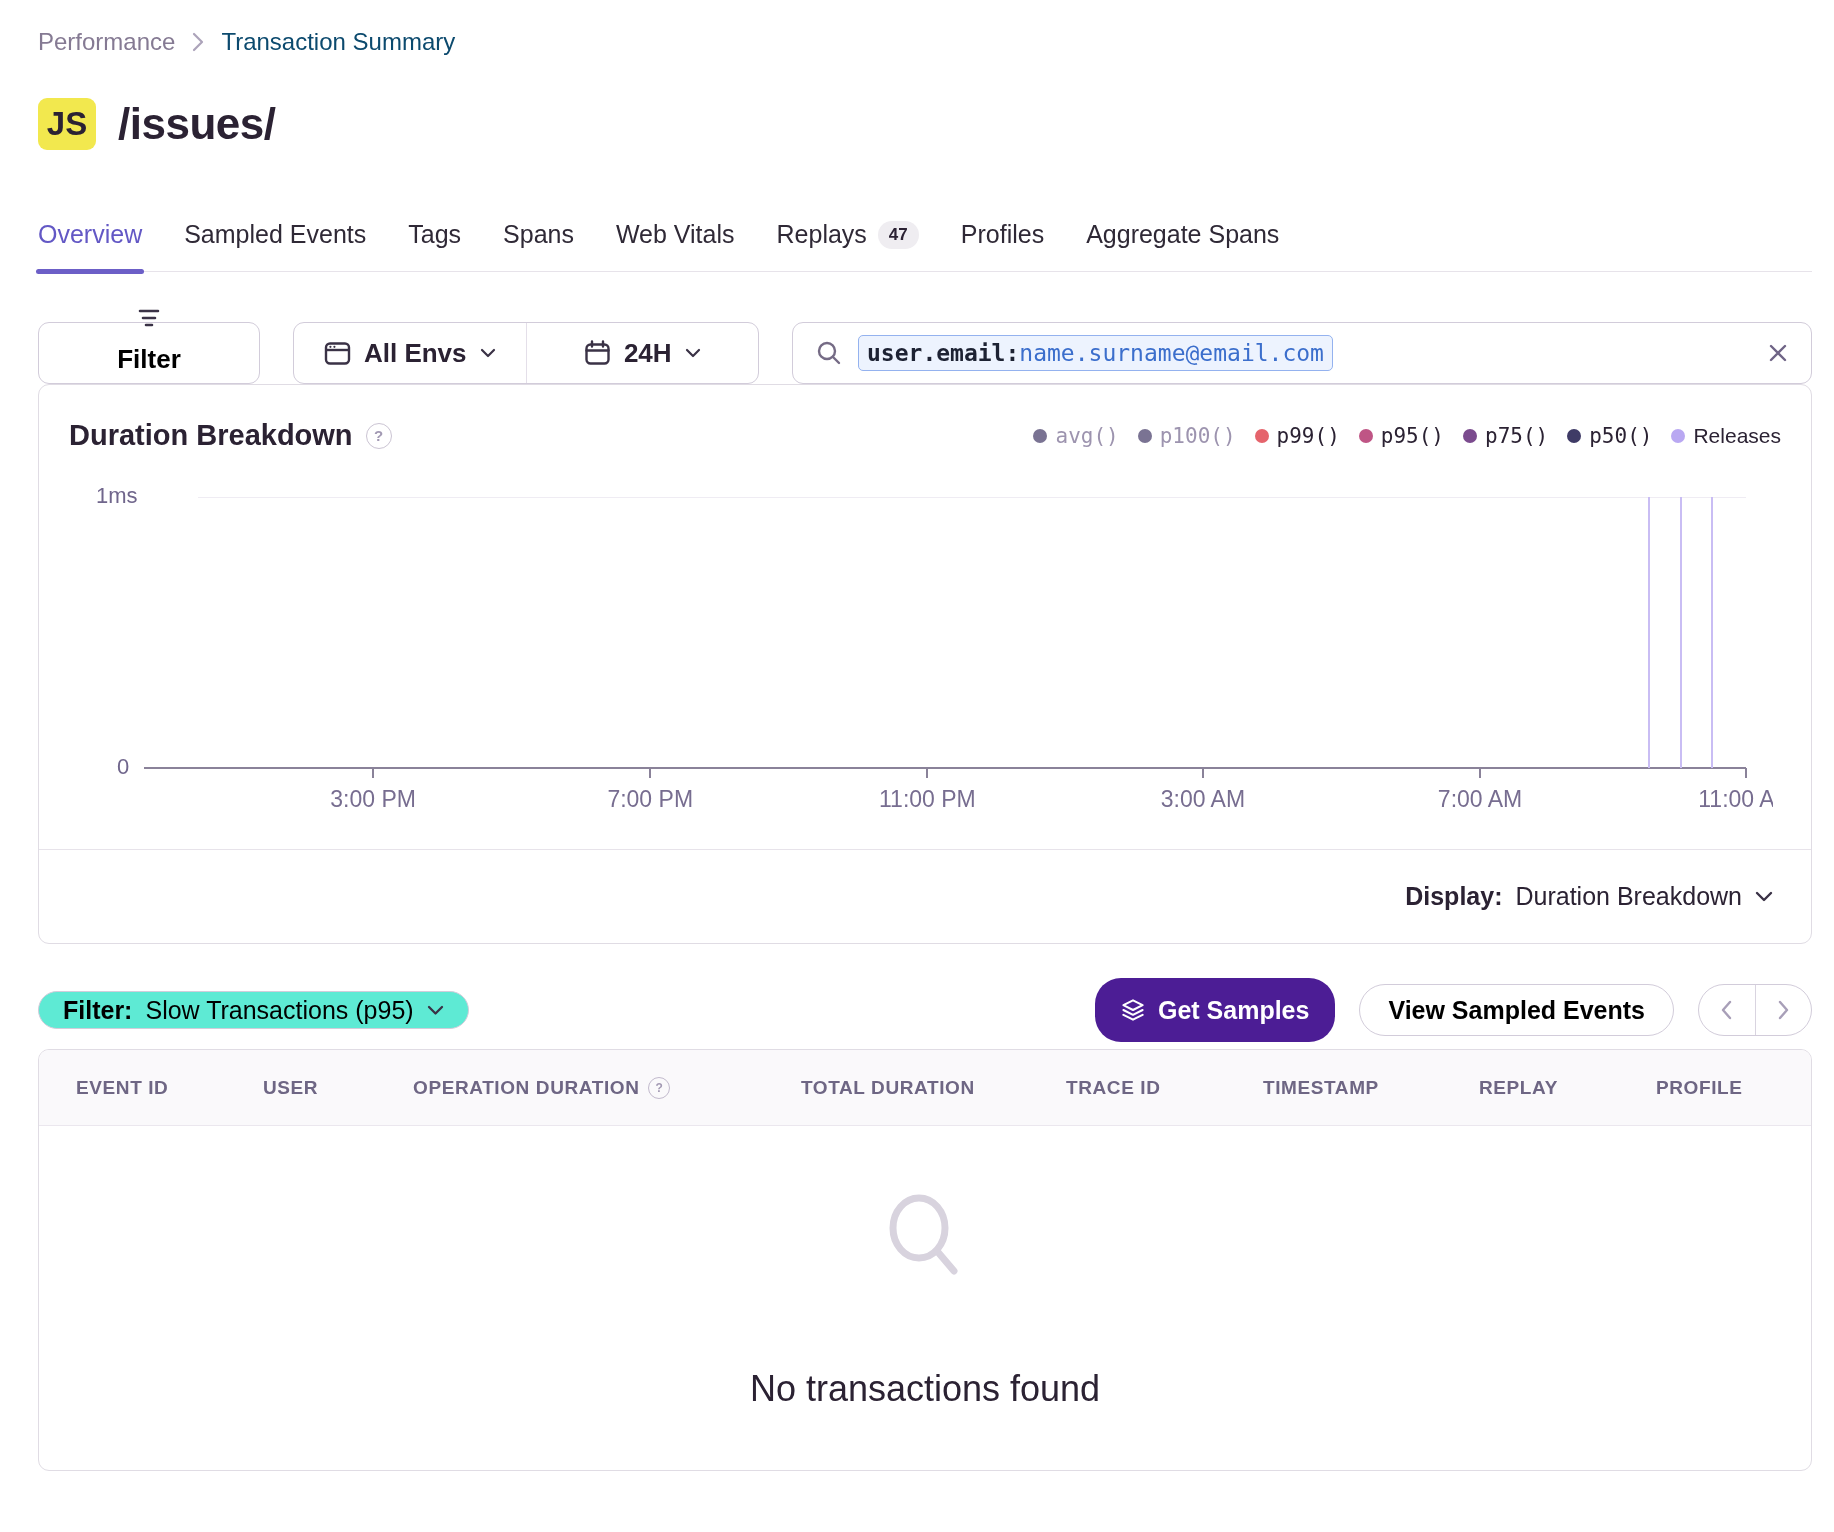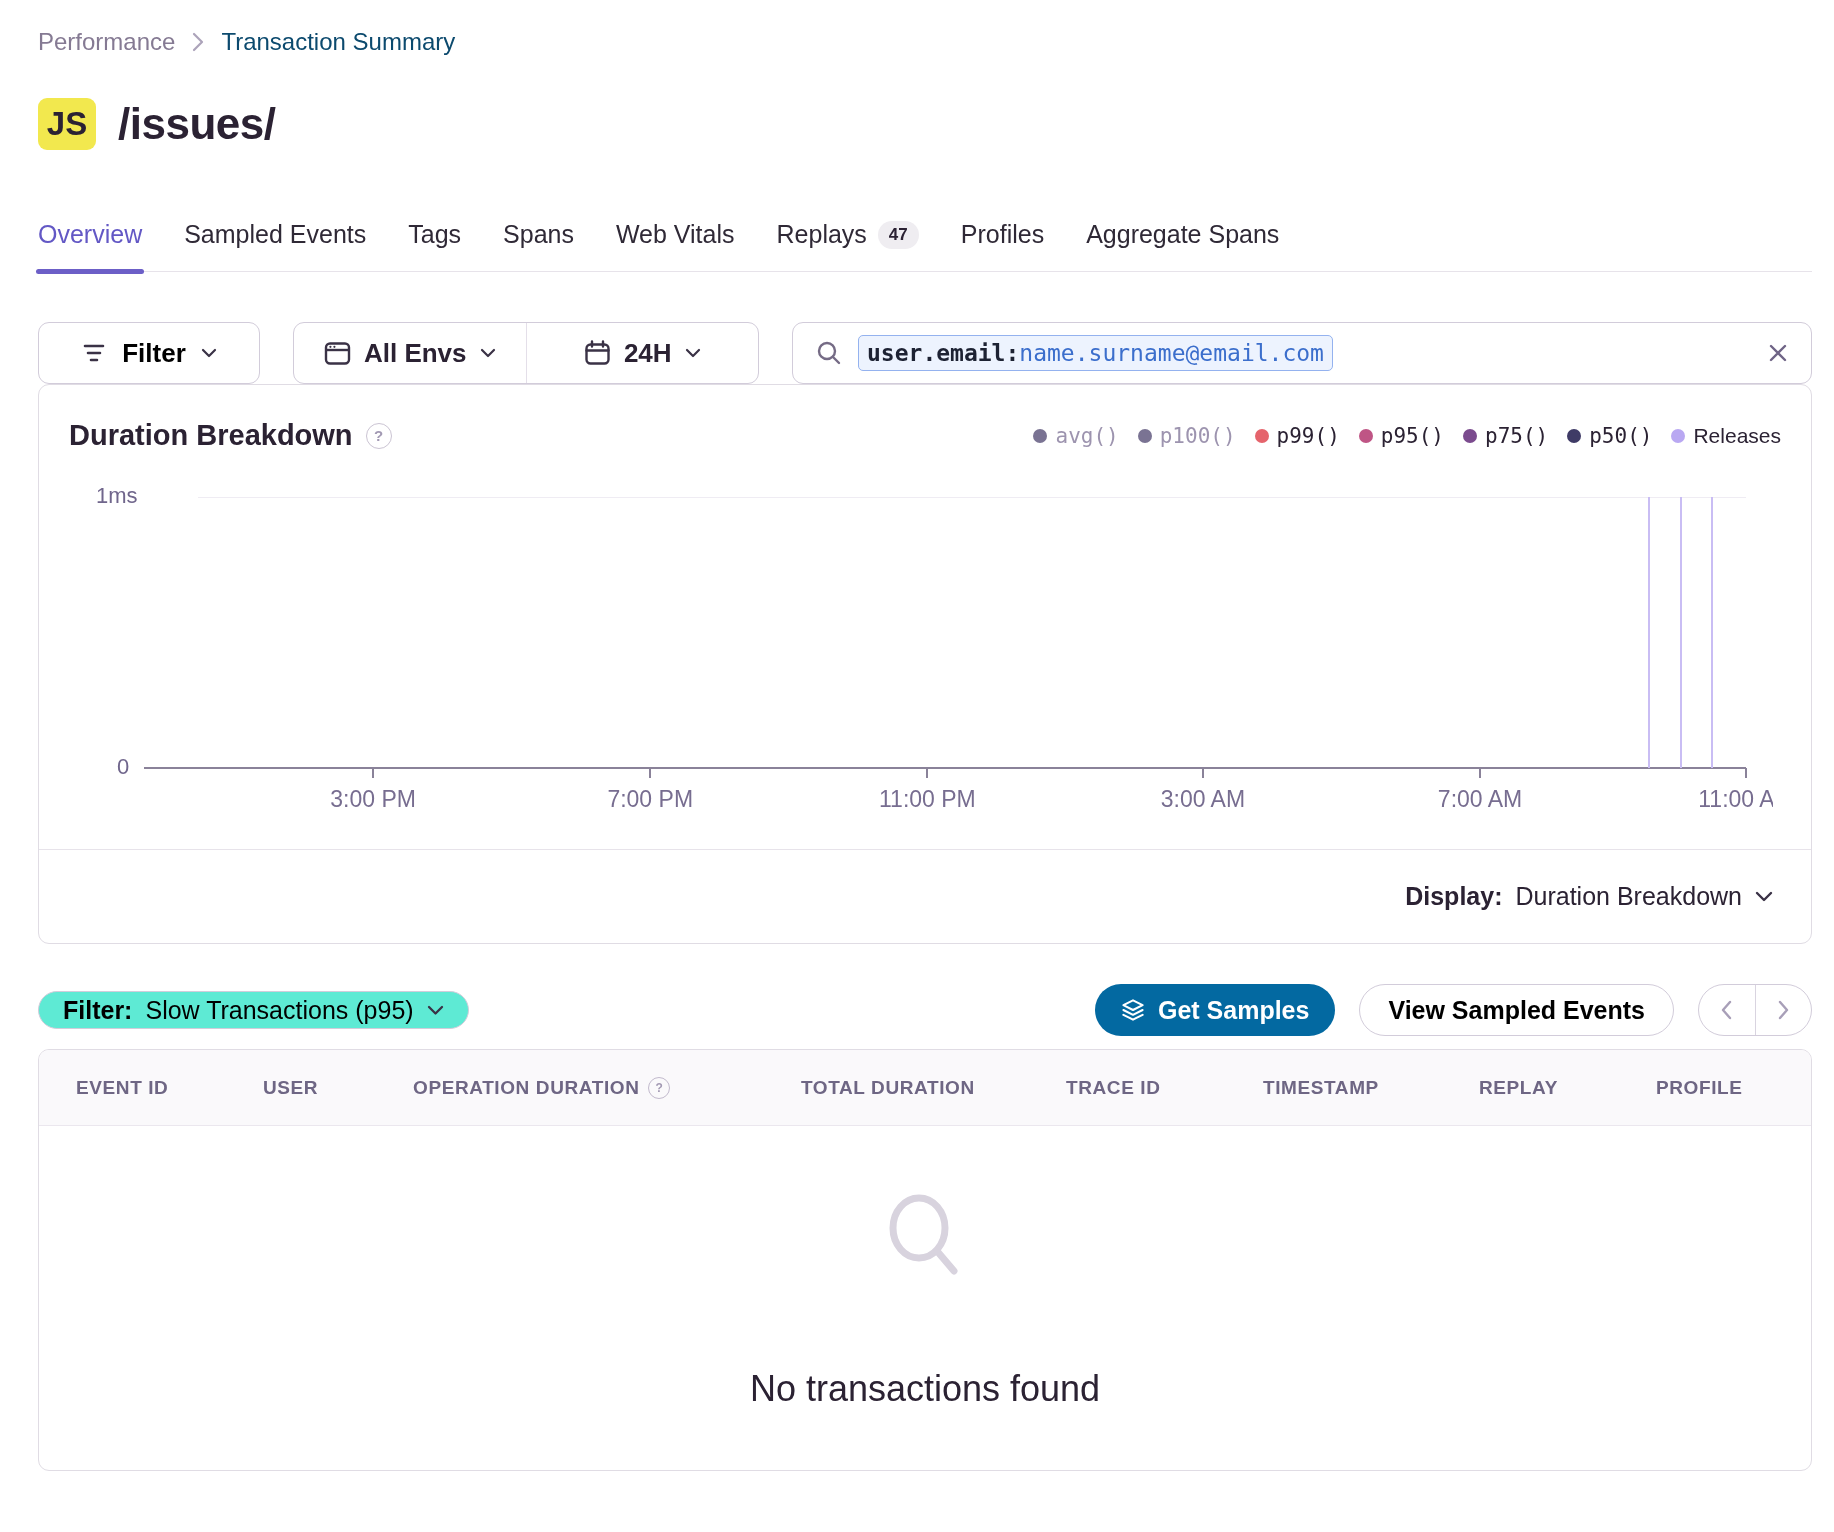--- a/index.html
+++ b/index.html
@@ -25,21 +25,21 @@
     display: flex; align-items: center; gap: 11px; }
   .tab.active { color: #6358c5; }
   .tab.active::after { content: ""; position: absolute; left: -2px; right: -2px; bottom: -2.5px;
     height: 5px; border-radius: 3px; background: #6c5fc7; }
   .tab-badge { background: #efedf1; border-radius: 18px; padding: 4px 11px; font-size: 17px;
     font-weight: 700; color: #2b2233; }
 
   
   .filter-row { margin-top: 50px; display: flex; gap: 33px; height: 62px; }
   .btn-filter { width: 222px; border: 1px solid #d2ccda; border-radius: 11px; background: #fff;
-    display: flex; align-items: center; justify-content: center; gap: 15px; font-size: 26px; font-weight: 600; cursor: pointer; }
+    display: flex; align-items: center; justify-content: center; gap: 15px; font-size: 26px; font-weight: 600; cursor: pointer; flex-direction: column; }
   .btn-group { width: 466px; border: 1px solid #d2ccda; border-radius: 11px; display: flex; background: #fff; }
   .btn-seg { flex: 1; display: flex; align-items: center; justify-content: center; gap: 13px;
     font-size: 26px; font-weight: 600; cursor: pointer; }
   .btn-seg + .btn-seg { border-left: 1px solid #e4dfe9; }
   .search-bar { flex: 1; border: 1px solid #d2ccda; border-radius: 11px; background: #fff;
     display: flex; align-items: center; padding: 0 22px; gap: 15px; }
   .search-token { display: inline-flex; align-items: center; background: #edf3fe; border: 1px solid #94b2ef;
     border-radius: 5px; padding: 4px 8px; font-family: "DejaVu Sans Mono", monospace; font-size: 23px; }
   .token-key { color: #1d2233; font-weight: 700; }
   .token-value { color: #3b6ecc; }
@@ -78,21 +78,21 @@
     font-size: 25px; }
   .display-label { font-weight: 700; }
   .display-select { display: flex; align-items: center; gap: 13px; cursor: pointer; }
 
   
   .samples-bar { margin-top: 40px; display: flex; align-items: center; height: 52px; }
   .filter-pill { border: 1px solid #d2ccda; border-radius: 22px; height: 38px; padding: 0 24px;
     display: inline-flex; align-items: center; gap: 13px; font-size: 25px; background: #5eead4; cursor: pointer; }
   .filter-pill .lbl { font-weight: 700; }
   .samples-actions { margin-left: auto; display: flex; align-items: center; gap: 24px; }
-  .btn-primary { background: #0369a1; color: #fff; border: none; border-radius: 26px; height: 52px;
+  .btn-primary { background: #4c1d95; color: #fff; border: none; border-radius: 26px; height: 64px;
     padding: 0 26px; display: flex; align-items: center; gap: 13px; font-size: 25px; font-weight: 700; cursor: pointer; }
   .btn-default { background: #fff; border: 1px solid #d2ccda; border-radius: 26px; height: 52px;
     padding: 0 28px; display: flex; align-items: center; font-size: 25px; font-weight: 700; cursor: pointer; }
   .pager { display: flex; border: 1px solid #d2ccda; border-radius: 26px; height: 52px; width: 114px;
     overflow: hidden; background: #fff; }
   .pager-btn { flex: 1; display: flex; align-items: center; justify-content: center; color: #a89fb8; cursor: pointer; }
   .pager-btn + .pager-btn { border-left: 1px solid #d9d4e0; }
 
   
   .table-card { margin-top: 13px; border: 1px solid #e0dce4; border-radius: 11px; height: 422px;

